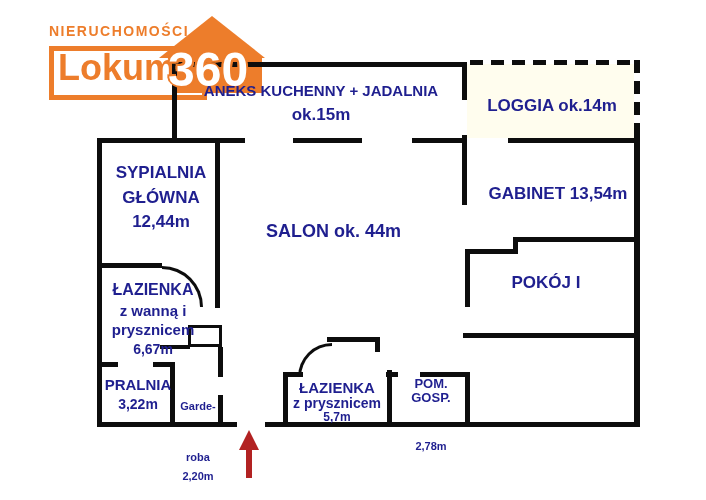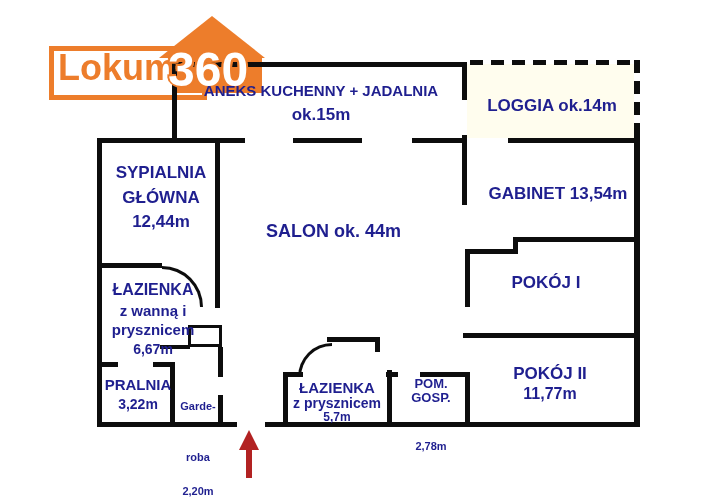--- a/index.html
+++ b/index.html
@@ -23,21 +23,21 @@
   #room-kitchen{left:186px;top:81px;width:270px;line-height:1.3;}
   #room-kitchen .rl2{margin-top:3px;}
   #room-loggia{left:462px;top:96px;width:180px;}
   #room-sypialnia{left:102px;top:161px;width:118px;line-height:1.45;}
   #room-salon{left:261px;top:221px;width:145px;}
   #room-gabinet{left:478px;top:184px;width:160px;}
   #room-pokoj1{left:496px;top:272px;width:100px;line-height:1.3;}
   #room-lazienka1{left:98px;top:280px;width:110px;line-height:1.3;}
   #room-pralnia{left:98px;top:375px;width:80px;line-height:1.3;}
   #room-garderoba{left:176px;top:363px;width:44px;line-height:1.4;}
-  #room-garderoba .rl3{margin-top:18px;}
+  #room-garderoba .rl3{margin-top:3px;}
   #room-lazienka2{left:283px;top:380px;width:108px;line-height:1.08;}
   #room-pomgosp{left:400px;top:377px;width:62px;line-height:1.08;}
   #room-pokoj2{left:498px;top:363px;width:104px;line-height:1.25;}
   
   #arrow-head{position:absolute;left:239px;top:430px;width:0;height:0;z-index:3;
     border-left:10px solid transparent;border-right:10px solid transparent;border-bottom:20px solid #b22222;}
   #arrow-shaft{position:absolute;left:246px;top:448px;width:6px;height:30px;background:#b22222;z-index:3;}
   
   .logo-el{position:absolute;color:#ed7d2b;}
   #logo-tagline{left:49px;top:23px;font-size:14px;font-weight:bold;letter-spacing:1.5px;z-index:1;}
@@ -49,20 +49,21 @@
   #logo-badge{left:168px;top:46px;font-size:48px;font-weight:bold;line-height:1;color:#ffffff;z-index:4;
     text-shadow:2px 0 0 #ed7d2b,-2px 0 0 #ed7d2b,0 2px 0 #ed7d2b,0 -2px 0 #ed7d2b,2px 2px 0 #ed7d2b,-2px -2px 0 #ed7d2b;}
 </style>
 </head>
 <body>
 
 <div id="canvas">
 
   <div id="loggia-tint"></div>
 
+  <div id="logo-tagline" class="logo-el">NIERUCHOMOŚCI</div>
   <div id="logo-box" class="logo-el"></div>
   <div id="logo-name" class="logo-el">Lokum</div>
   <div id="logo-roof" class="logo-el"></div>
   <div id="logo-body" class="logo-el"></div>
   <div id="logo-badge" class="logo-el">360</div>
 
   <div id="plan-geometry">
       <div class="wall" style="left: 172px; top: 62px; width: 295px; height: 5px;"></div>
       <div class="wall" style="left: 172px; top: 62px; width: 5px; height: 80px;"></div>
       <div class="wall" style="left: 97px; top: 138px; width: 148px; height: 5px;"></div>
@@ -148,17 +149,13 @@
   <div class="room" id="room-lazienka2">
     <span class="rl f15">ŁAZIENKA</span>
     <span class="rl f14">z prysznicem</span>
     <span class="rl f12">5,7m</span>
   </div>
   <div class="room" id="room-pomgosp">
     <span class="rl f13">POM.</span>
     <span class="rl f13">GOSP.</span>
     <span class="rl f11">2,78m</span>
   </div>
-  <div class="room" id="room-pokoj2">
-    <span class="rl f17">POKÓJ II</span>
-    <span class="rl f16">11,77m</span>
-  </div>
 </div>
 
 </body></html>

